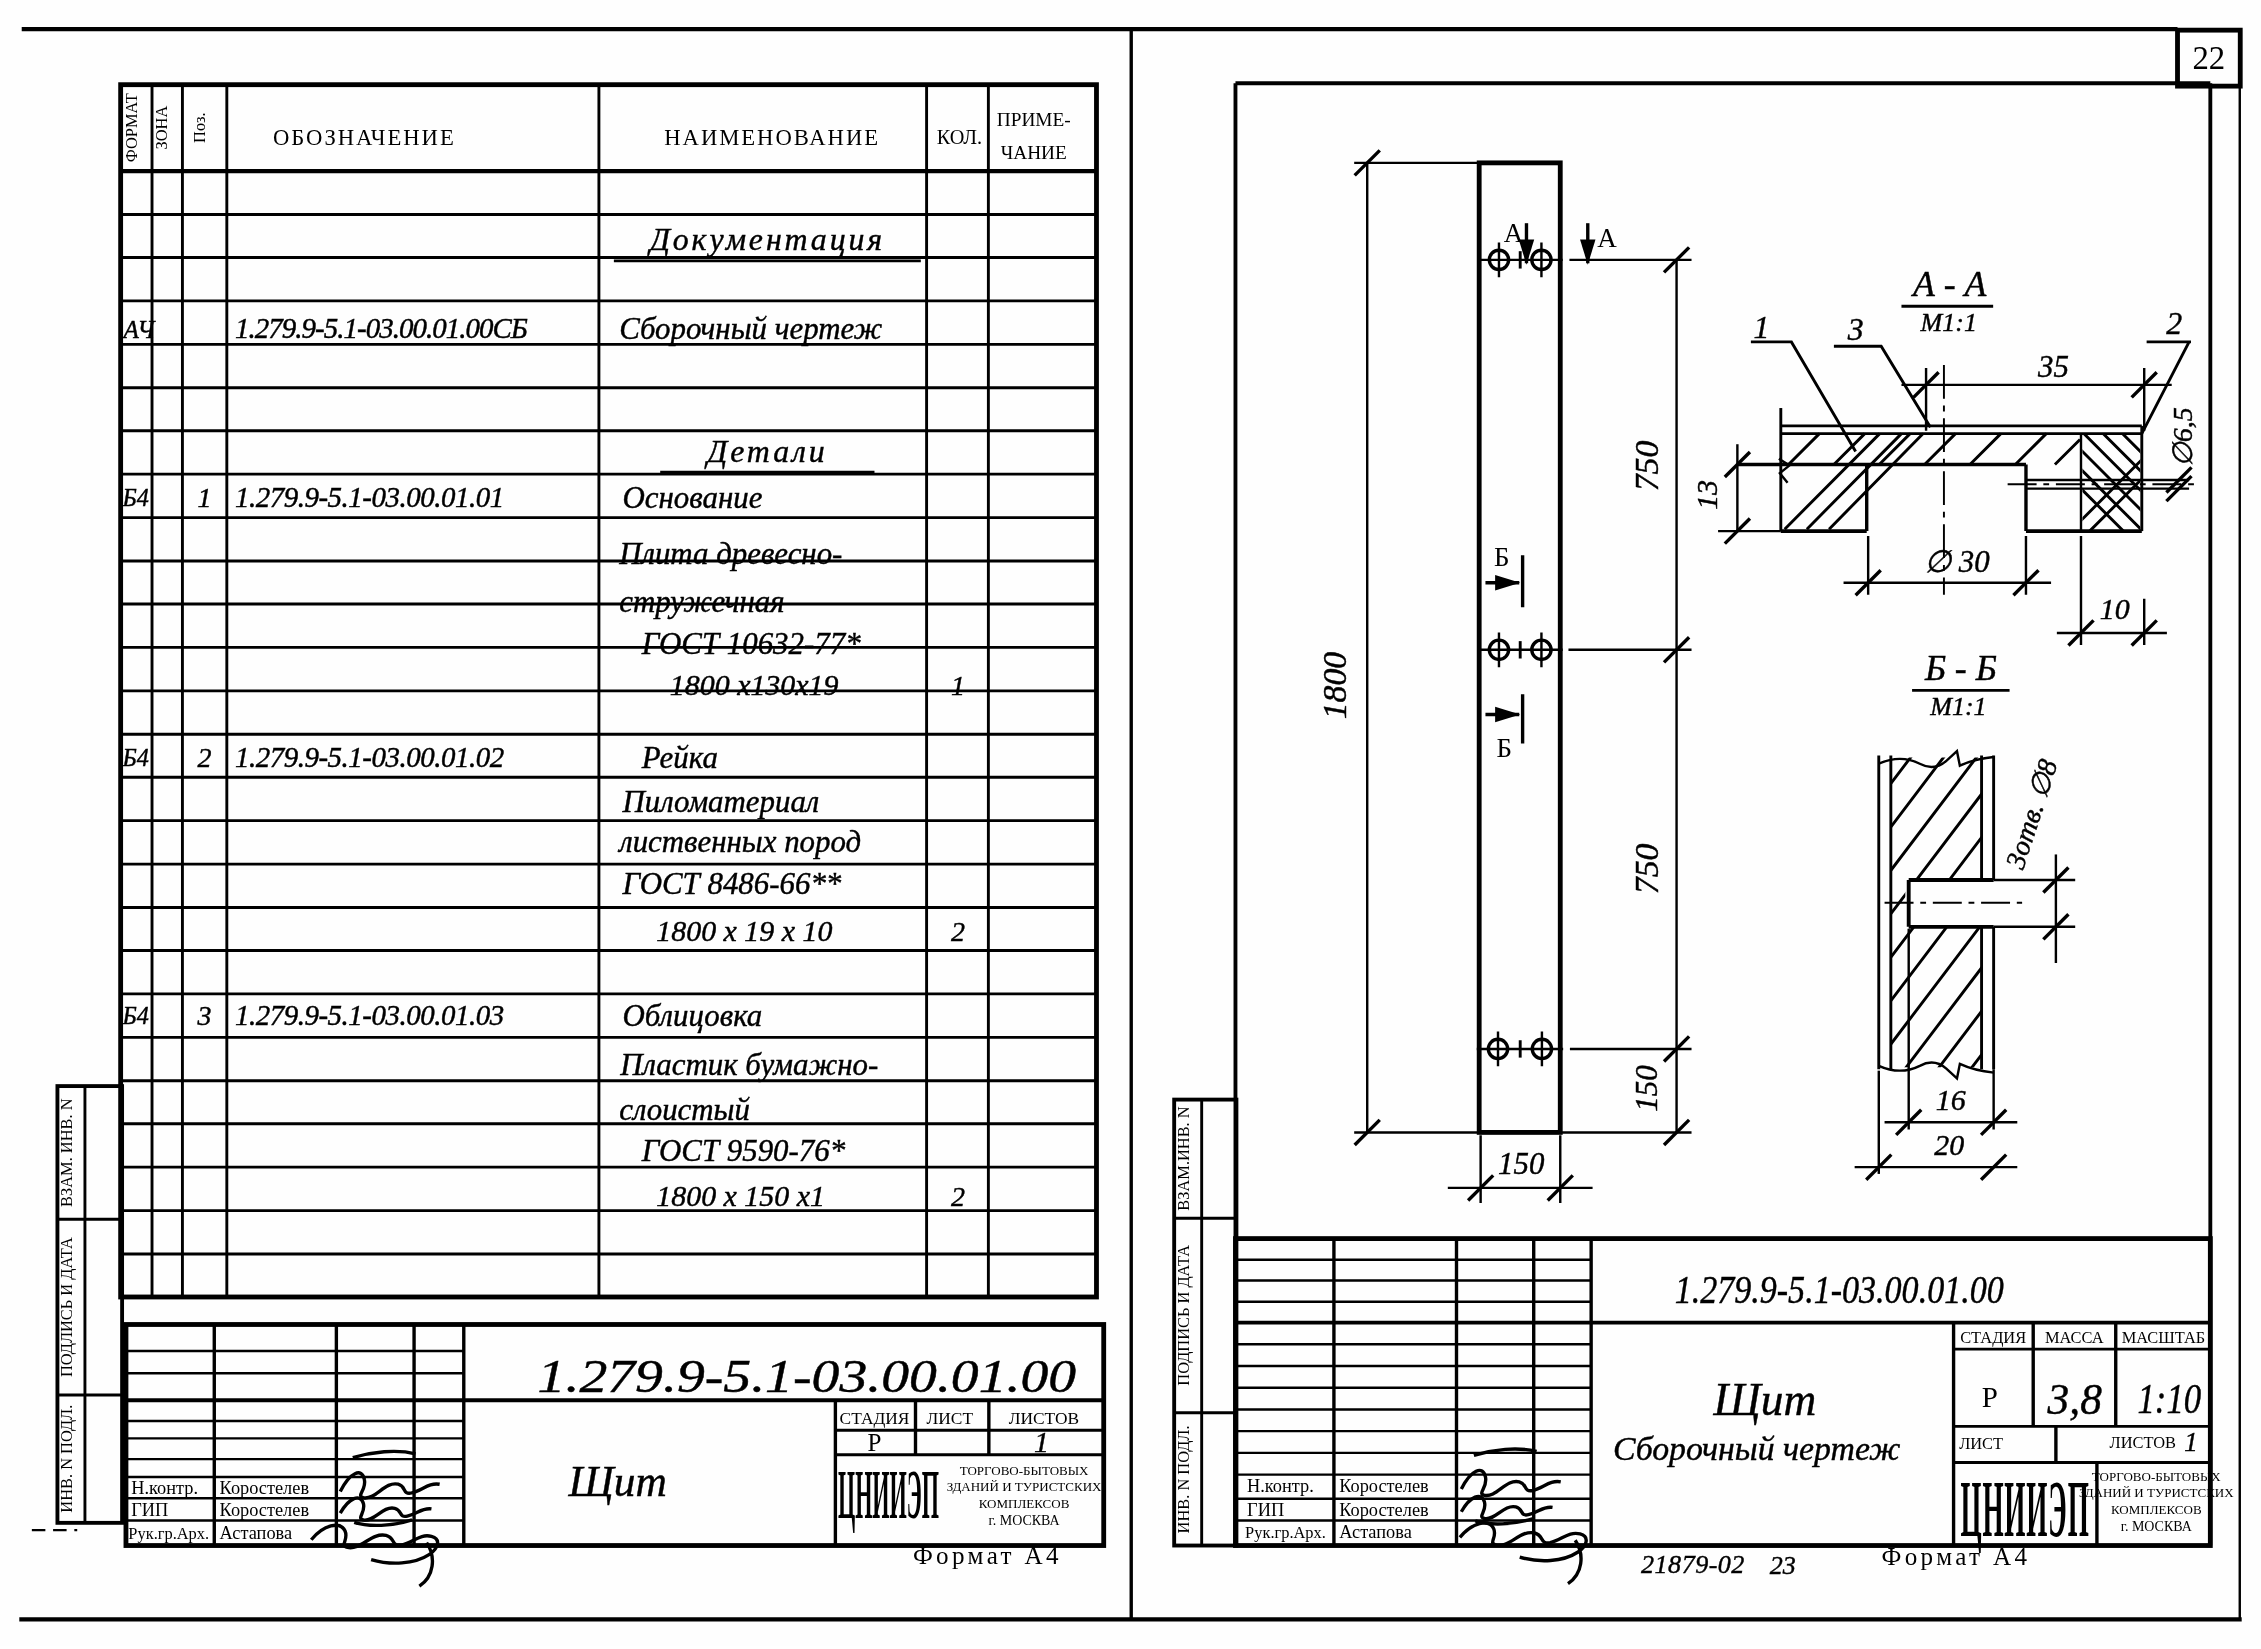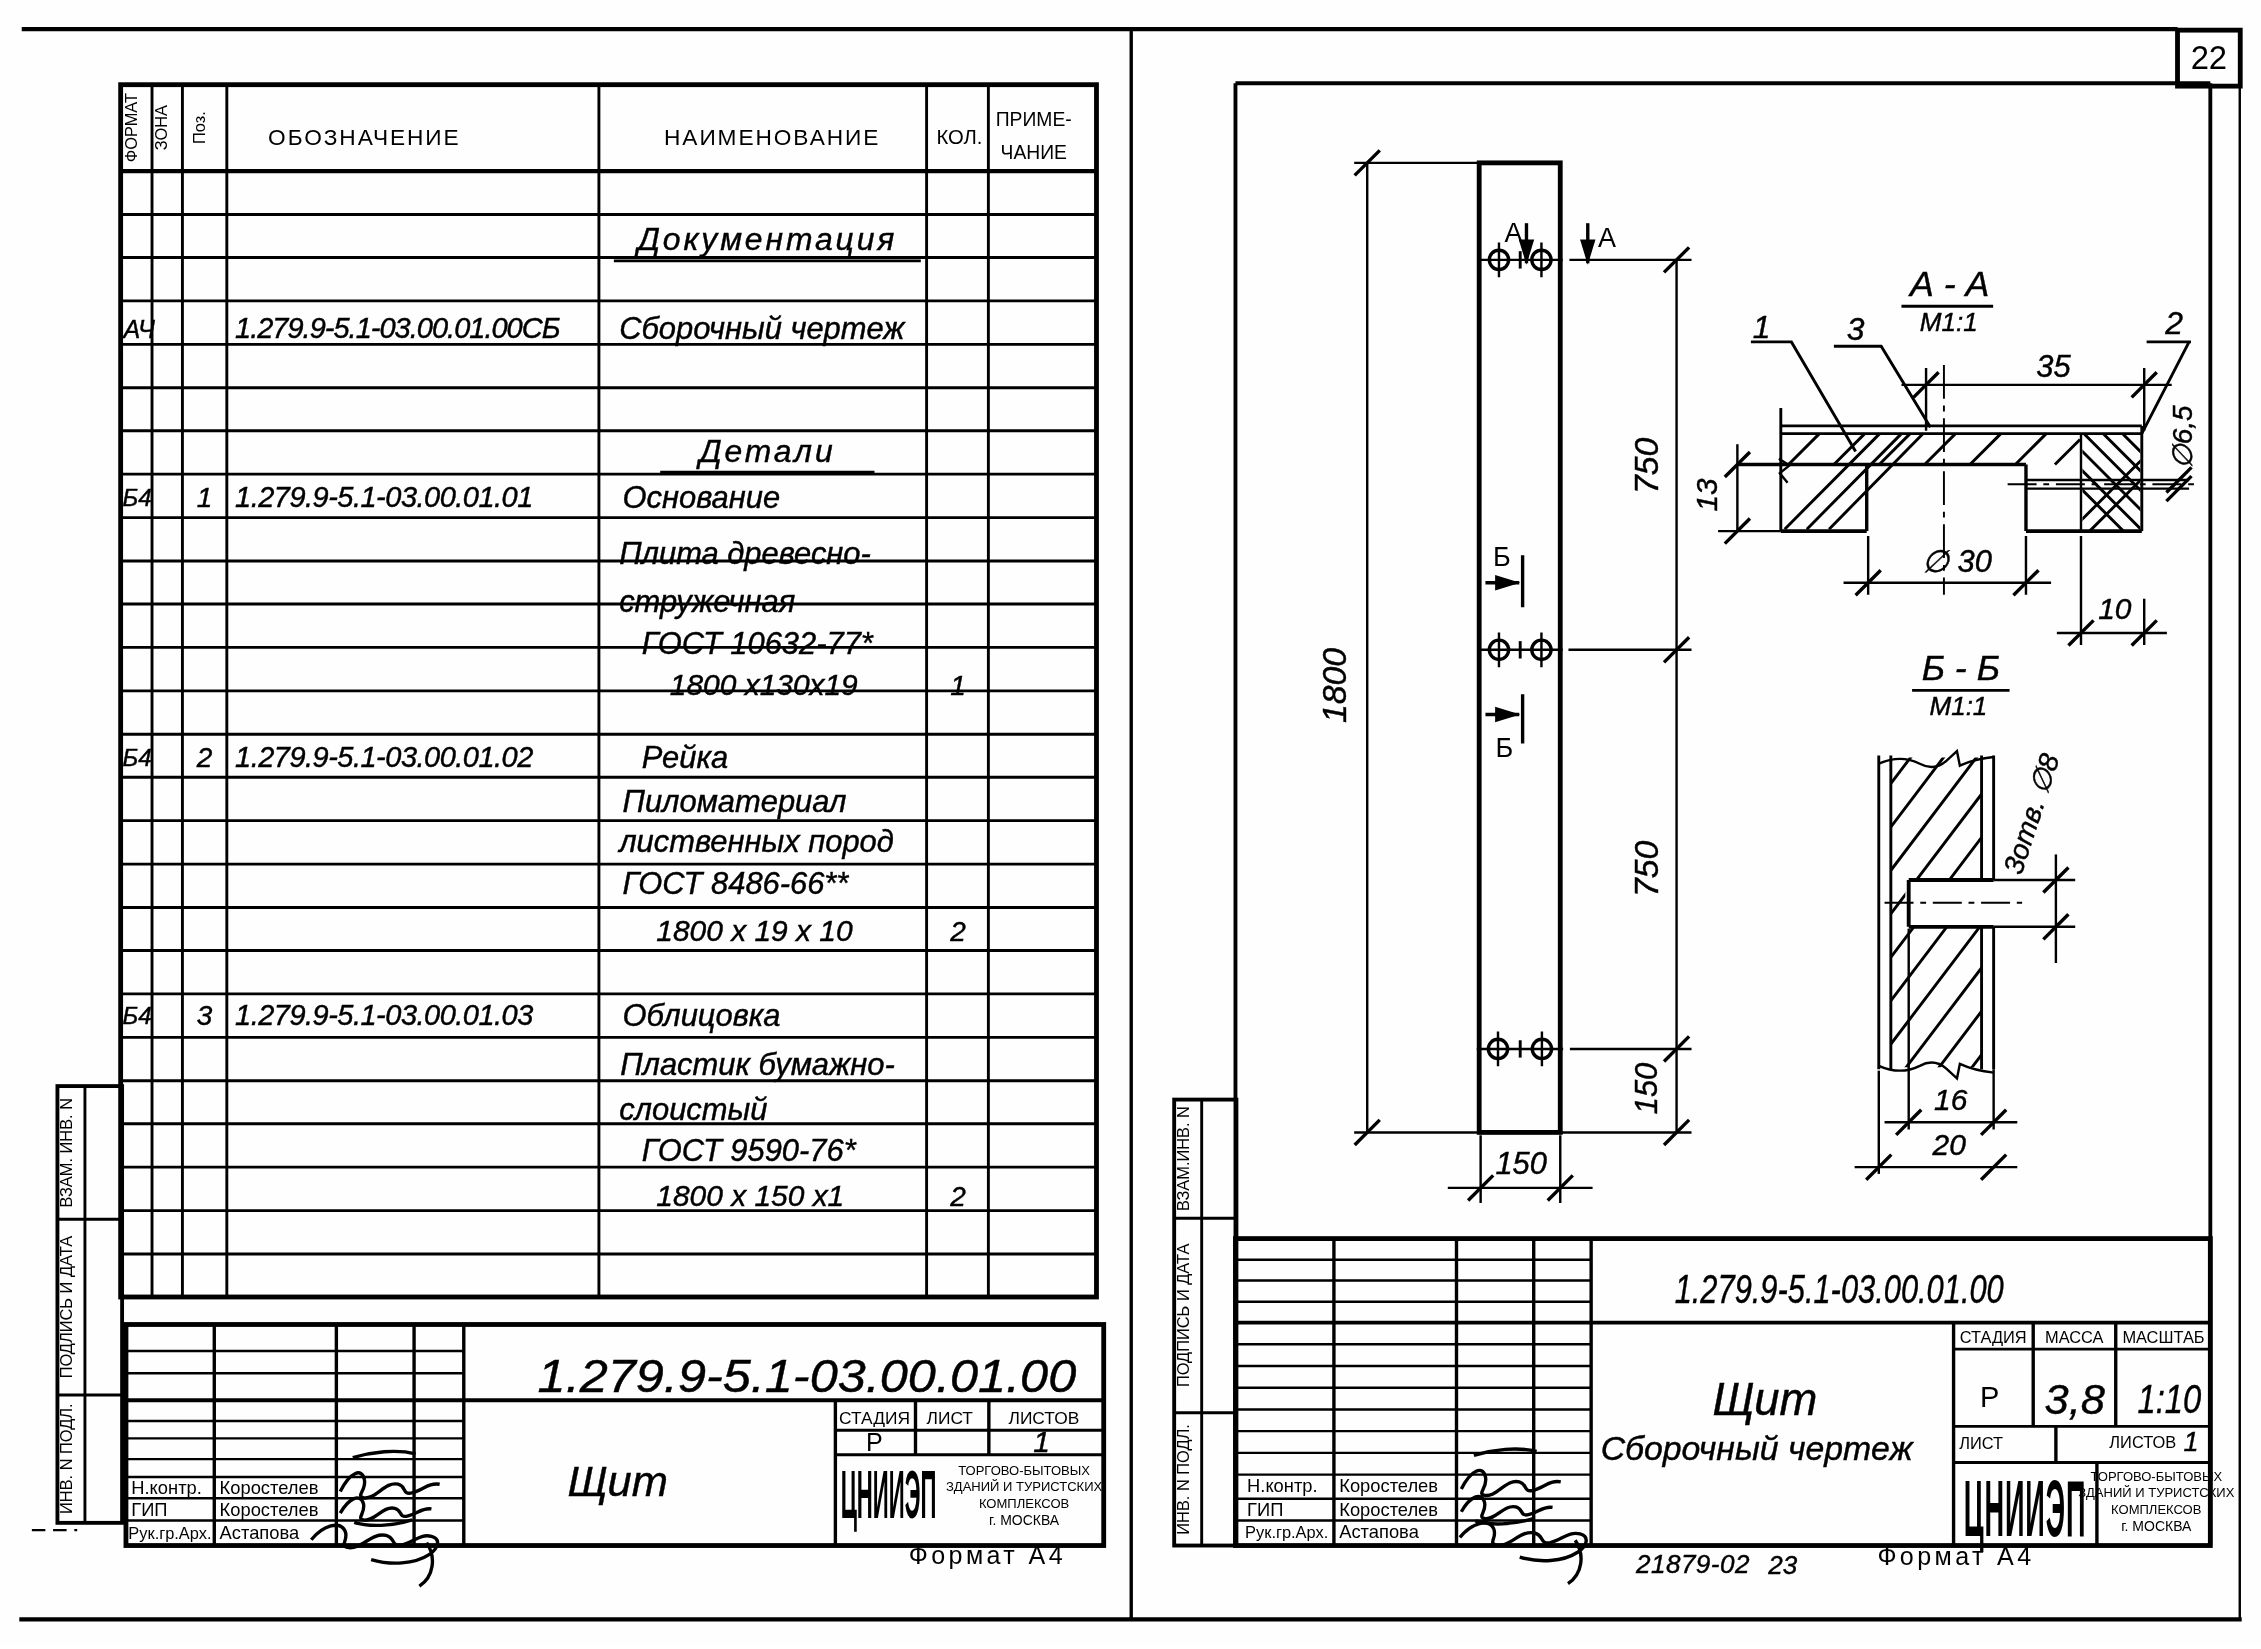--- a/index.html
+++ b/index.html
@@ -1,16 +1,16 @@
 <!DOCTYPE html>
 <html style="font-size:7.7px"><head>
 <meta charset="utf-8">
 <style>
 html,body{margin:0;padding:0;background:#ffffff;}
-#page{position:relative;width:2261px;height:1646px;background:#fefefe;font-family:Liberation Sans, sans-serif;overflow:hidden;}
+#page{position:relative;width:2261px;height:1646px;background:#fefefe;font-family:Liberation Serif, serif;overflow:hidden;}
 svg{position:absolute;top:0;left:0;}
 text{fill:#000;}
 .hw{stroke:#000;stroke-width:0.9;}
 .hw{font-style:italic;}
 </style>
 </head>
 <body>
 <div id="page">
 <svg width="2261" height="1650" viewBox="0 0 4685 3418">
 <defs>

